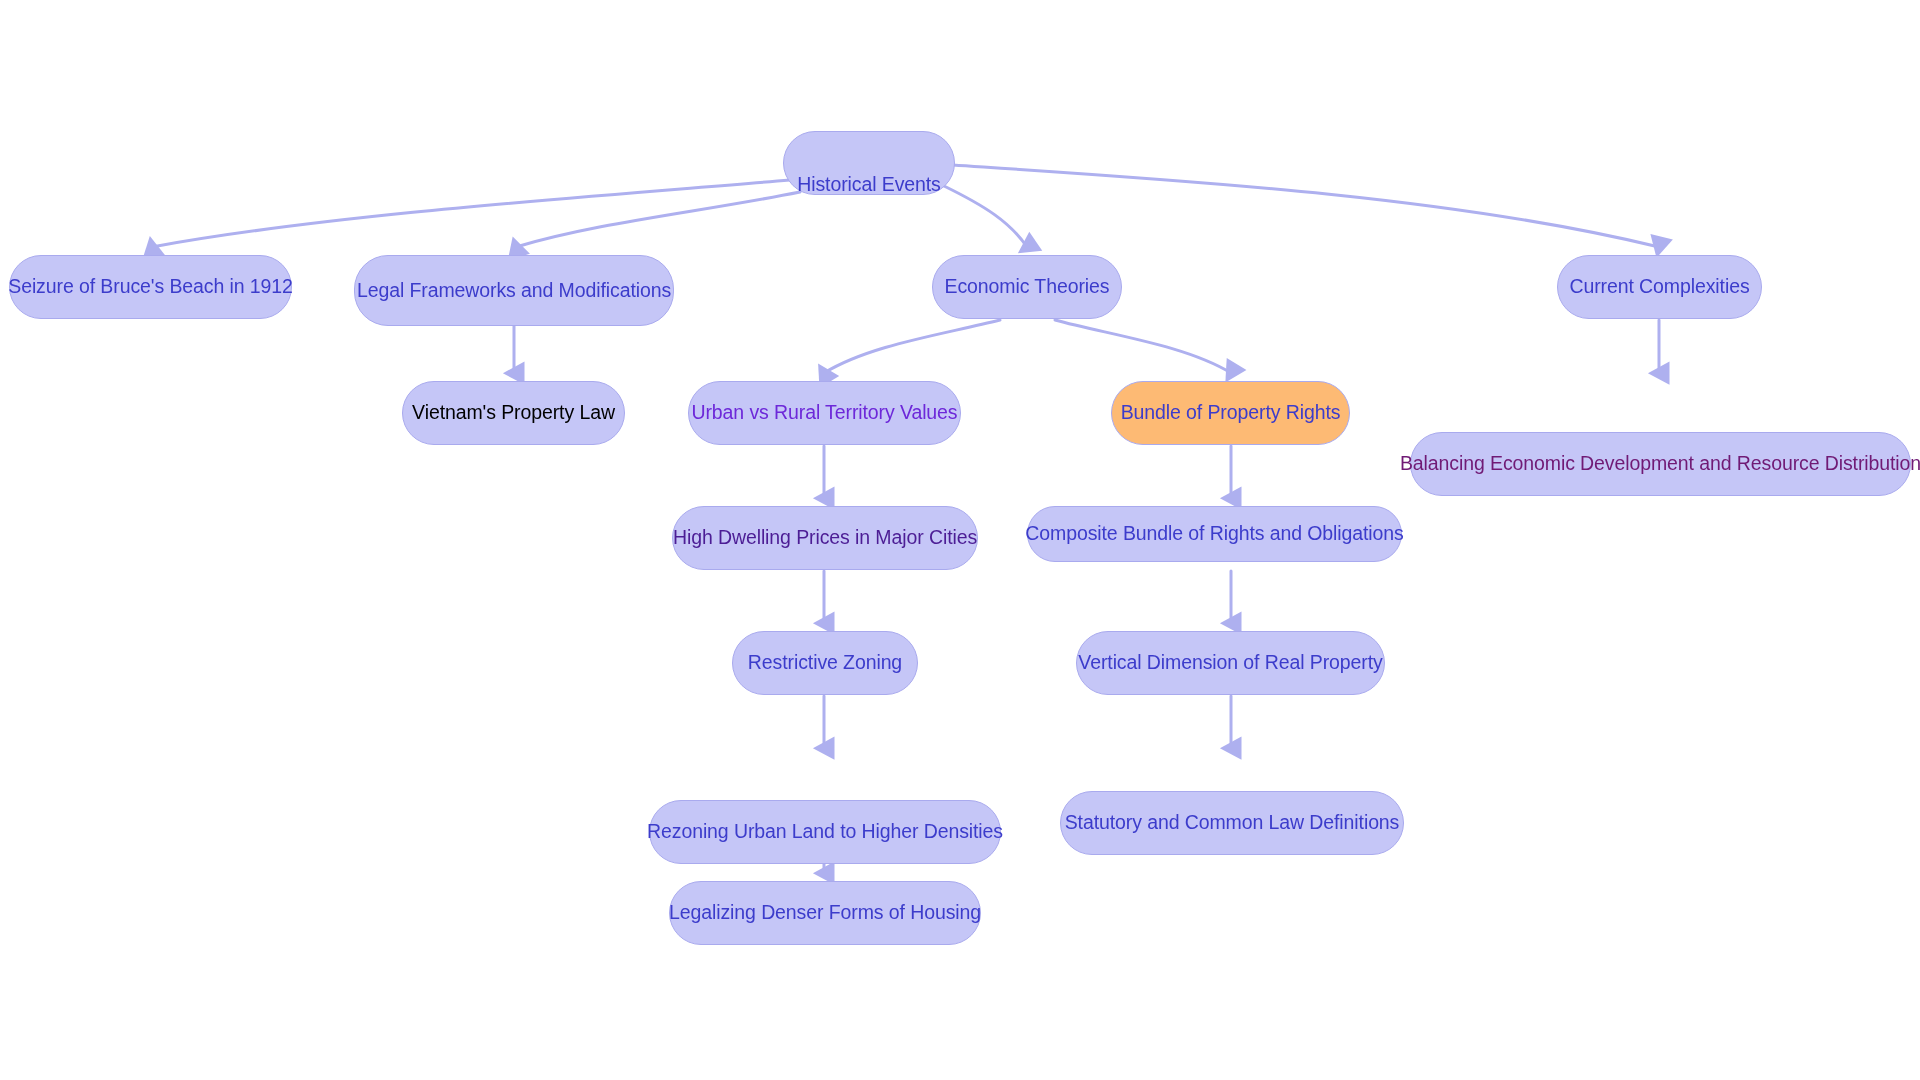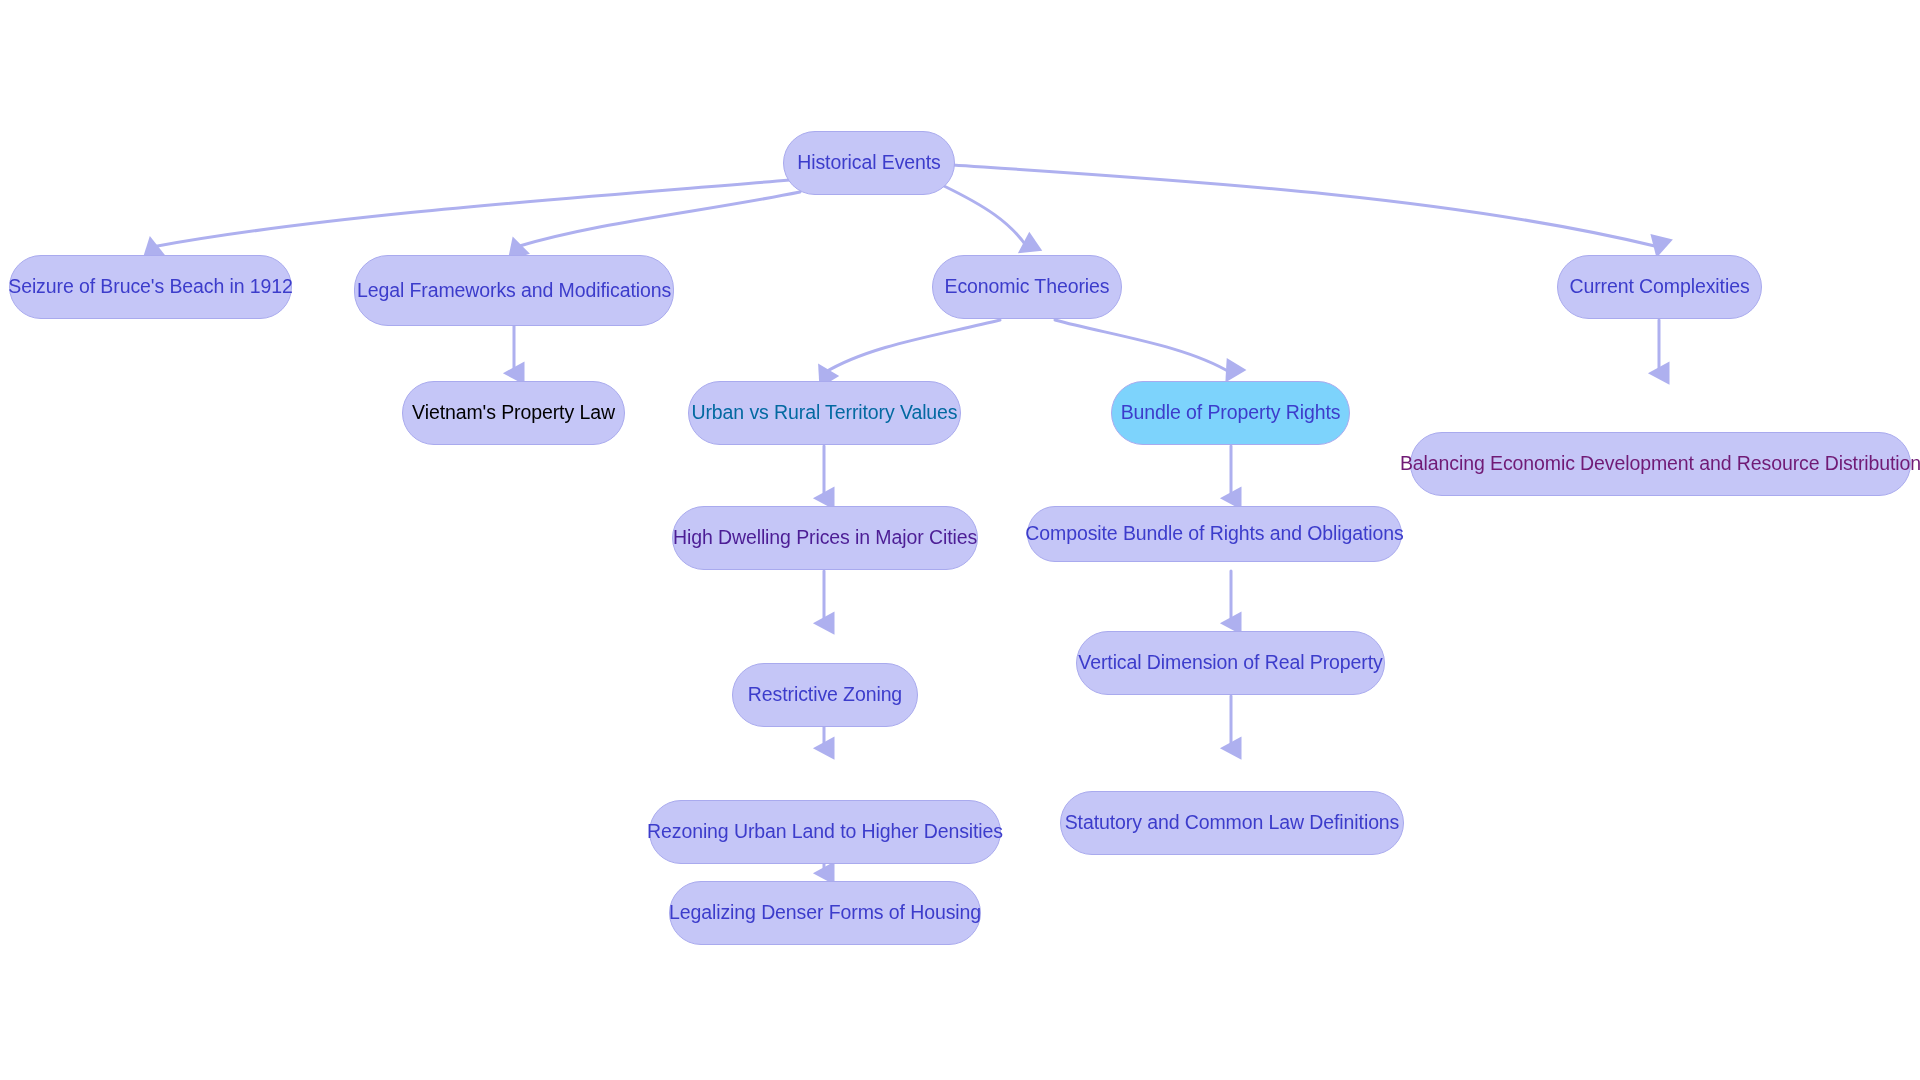--- a/index.html
+++ b/index.html
@@ -73,54 +73,54 @@
         <path d="M 1231,446 L 1231,498" fill="none" stroke="#aeb0ef" stroke-width="3" stroke-linecap="round" marker-end="url(#arrowhead)"></path>
         <path d="M 824,571 L 824,623" fill="none" stroke="#aeb0ef" stroke-width="3" stroke-linecap="round" marker-end="url(#arrowhead)"></path>
         <path d="M 1231,571 L 1231,623" fill="none" stroke="#aeb0ef" stroke-width="3" stroke-linecap="round" marker-end="url(#arrowhead)"></path>
         <path d="M 824,696 L 824,748" fill="none" stroke="#aeb0ef" stroke-width="3" stroke-linecap="round" marker-end="url(#arrowhead)"></path>
         <path d="M 1231,696 L 1231,748" fill="none" stroke="#aeb0ef" stroke-width="3" stroke-linecap="round" marker-end="url(#arrowhead)"></path>
         <path d="M 824,821 L 824,873" fill="none" stroke="#aeb0ef" stroke-width="3" stroke-linecap="round" marker-end="url(#arrowhead)"></path>
       </g>
   </svg>
 
   <div id="nodes">
-      <div class="node" style="left: 783px; top: 131px; width: 172px; height: 64px; background: rgb(197, 198, 247); border-color: rgb(169, 170, 238); color: rgb(60, 60, 203);">
+      <div class="node" style="left: 783px; top: 131px; width: 172px; height: 64px; background: rgb(197, 198, 247); border-color: rgb(169, 170, 238); color: rgb(60, 60, 203); align-items: flex-end;">
         <span class="node-label">Historical Events</span>
       </div>
       <div class="node" style="left: 9px; top: 255px; width: 283px; height: 64px; background: rgb(197, 198, 247); border-color: rgb(169, 170, 238); color: rgb(60, 60, 203);">
         <span class="node-label">Seizure of Bruce's Beach in 1912</span>
       </div>
       <div class="node" style="left: 354px; top: 255px; width: 320px; height: 71px; background: rgb(197, 198, 247); border-color: rgb(169, 170, 238); color: rgb(60, 60, 203);">
         <span class="node-label">Legal Frameworks and Modifications</span>
       </div>
       <div class="node" style="left: 932px; top: 255px; width: 190px; height: 64px; background: rgb(197, 198, 247); border-color: rgb(169, 170, 238); color: rgb(60, 60, 203);">
         <span class="node-label">Economic Theories</span>
       </div>
       <div class="node" style="left: 1557px; top: 255px; width: 205px; height: 64px; background: rgb(197, 198, 247); border-color: rgb(169, 170, 238); color: rgb(60, 60, 203);">
         <span class="node-label">Current Complexities</span>
       </div>
       <div class="node" style="left: 402px; top: 381px; width: 223px; height: 64px; background: rgb(197, 198, 247); border-color: rgb(169, 170, 238); color: #000000;">
         <span class="node-label">Vietnam's Property Law</span>
       </div>
-      <div class="node" style="left: 688px; top: 381px; width: 273px; height: 64px; background: rgb(197, 198, 247); border-color: rgb(169, 170, 238); color: #0369a1;">
+      <div class="node" style="left: 688px; top: 381px; width: 273px; height: 64px; background: rgb(197, 198, 247); border-color: rgb(169, 170, 238); color: #6d28d9;">
         <span class="node-label">Urban vs Rural Territory Values</span>
       </div>
-      <div class="node" style="left: 1111px; top: 381px; width: 239px; height: 64px; background: #7dd3fc; border-color: rgb(169, 170, 238); color: rgb(60, 60, 203);">
+      <div class="node" style="left: 1111px; top: 381px; width: 239px; height: 64px; background: #fdba74; border-color: rgb(169, 170, 238); color: rgb(60, 60, 203);">
         <span class="node-label">Bundle of Property Rights</span>
       </div>
       <div class="node" style="left: 1410px; top: 399px; width: 501px; height: 64px; background: rgb(197, 198, 247); border-color: rgb(169, 170, 238); color: #701a75; margin-top: 33px;">
         <span class="node-label">Balancing Economic Development and Resource Distribution</span>
       </div>
       <div class="node" style="left: 672px; top: 506px; width: 306px; height: 64px; background: rgb(197, 198, 247); border-color: rgb(169, 170, 238); color: #4c1d95;">
         <span class="node-label">High Dwelling Prices in Major Cities</span>
       </div>
       <div class="node" style="left: 1027px; top: 506px; width: 375px; height: 56px; background: rgb(197, 198, 247); border-color: rgb(169, 170, 238); color: rgb(60, 60, 203);">
         <span class="node-label">Composite Bundle of Rights and Obligations</span>
       </div>
-      <div class="node" style="left: 732px; top: 631px; width: 186px; height: 64px; background: rgb(197, 198, 247); border-color: rgb(169, 170, 238); color: rgb(60, 60, 203); margin-top: 32px;">
+      <div class="node" style="left: 732px; top: 631px; width: 186px; height: 64px; background: rgb(197, 198, 247); border-color: rgb(169, 170, 238); color: rgb(60, 60, 203);">
         <span class="node-label">Restrictive Zoning</span>
       </div>
       <div class="node" style="left: 1076px; top: 631px; width: 309px; height: 64px; background: rgb(197, 198, 247); border-color: rgb(169, 170, 238); color: rgb(60, 60, 203);">
         <span class="node-label">Vertical Dimension of Real Property</span>
       </div>
       <div class="node" style="left: 649px; top: 800px; width: 352px; height: 64px; background: rgb(197, 198, 247); border-color: rgb(169, 170, 238); color: rgb(60, 60, 203);">
         <span class="node-label">Rezoning Urban Land to Higher Densities</span>
       </div>
       <div class="node" style="left: 1060px; top: 756px; width: 344px; height: 64px; background: rgb(197, 198, 247); border-color: rgb(169, 170, 238); color: rgb(60, 60, 203); margin-top: 35px;">
         <span class="node-label">Statutory and Common Law Definitions</span>

